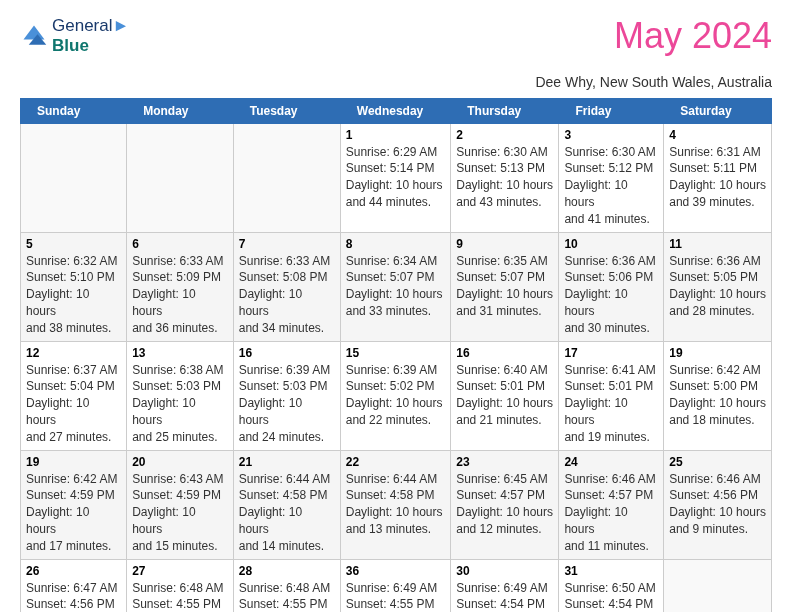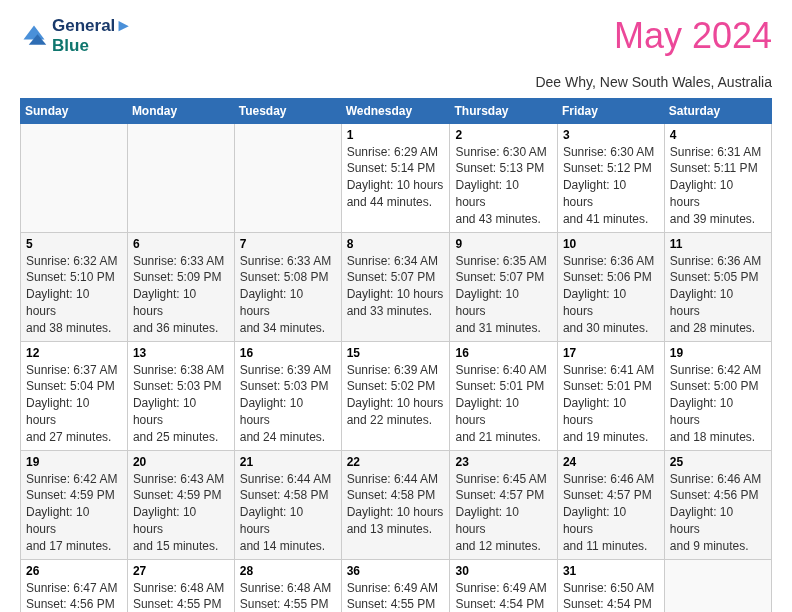--- a/index.html
+++ b/index.html
@@ -41,21 +41,21 @@
     }
     table {
       width: 100%;
       border-collapse: collapse;
       margin-top: 8px;
       font-size: 10.5px;
     }
     thead th {
       background-color: #2e6db4;
       color: #fff;
-      padding: 5px 4px;
+      padding: 5px 16px;
       text-align: left;
       font-size: 12px;
       font-weight: bold;
       border: 1px solid #2e6db4;
     }
     tbody td {
       border: 1px solid #ccc;
       vertical-align: top;
       padding: 4px 5px;
       height: 88px;
@@ -83,21 +83,21 @@
 </head>
 <body>
 
 <div class="header">
   <div class="logo">
     <svg class="logo-icon" viewBox="0 0 32 32">
       <polygon points="16,4 28,20 4,20" fill="#4a90d9"></polygon>
       <polygon points="20,14 30,26 10,26" fill="#2e6db4"></polygon>
     </svg>
     <div>
-      <div style="font-size:17px;font-weight:bold;color:#1a3a6b;">General<span style="color:#4a90d9;">►</span></div>
+      <div style="font-size:17px;font-weight:normal;color:#1a3a6b;">General<span style="color:#4a90d9;">►</span></div>
       <div style="font-size:17px;font-weight:bold;color:#0f766e;">Blue</div>
     </div>
   </div>
   <div class="title-area">
     <div class="month-title">May 2024</div>
     <div class="location">Dee Why, New South Wales, Australia</div>
   </div>
 </div>
 
 <table>

